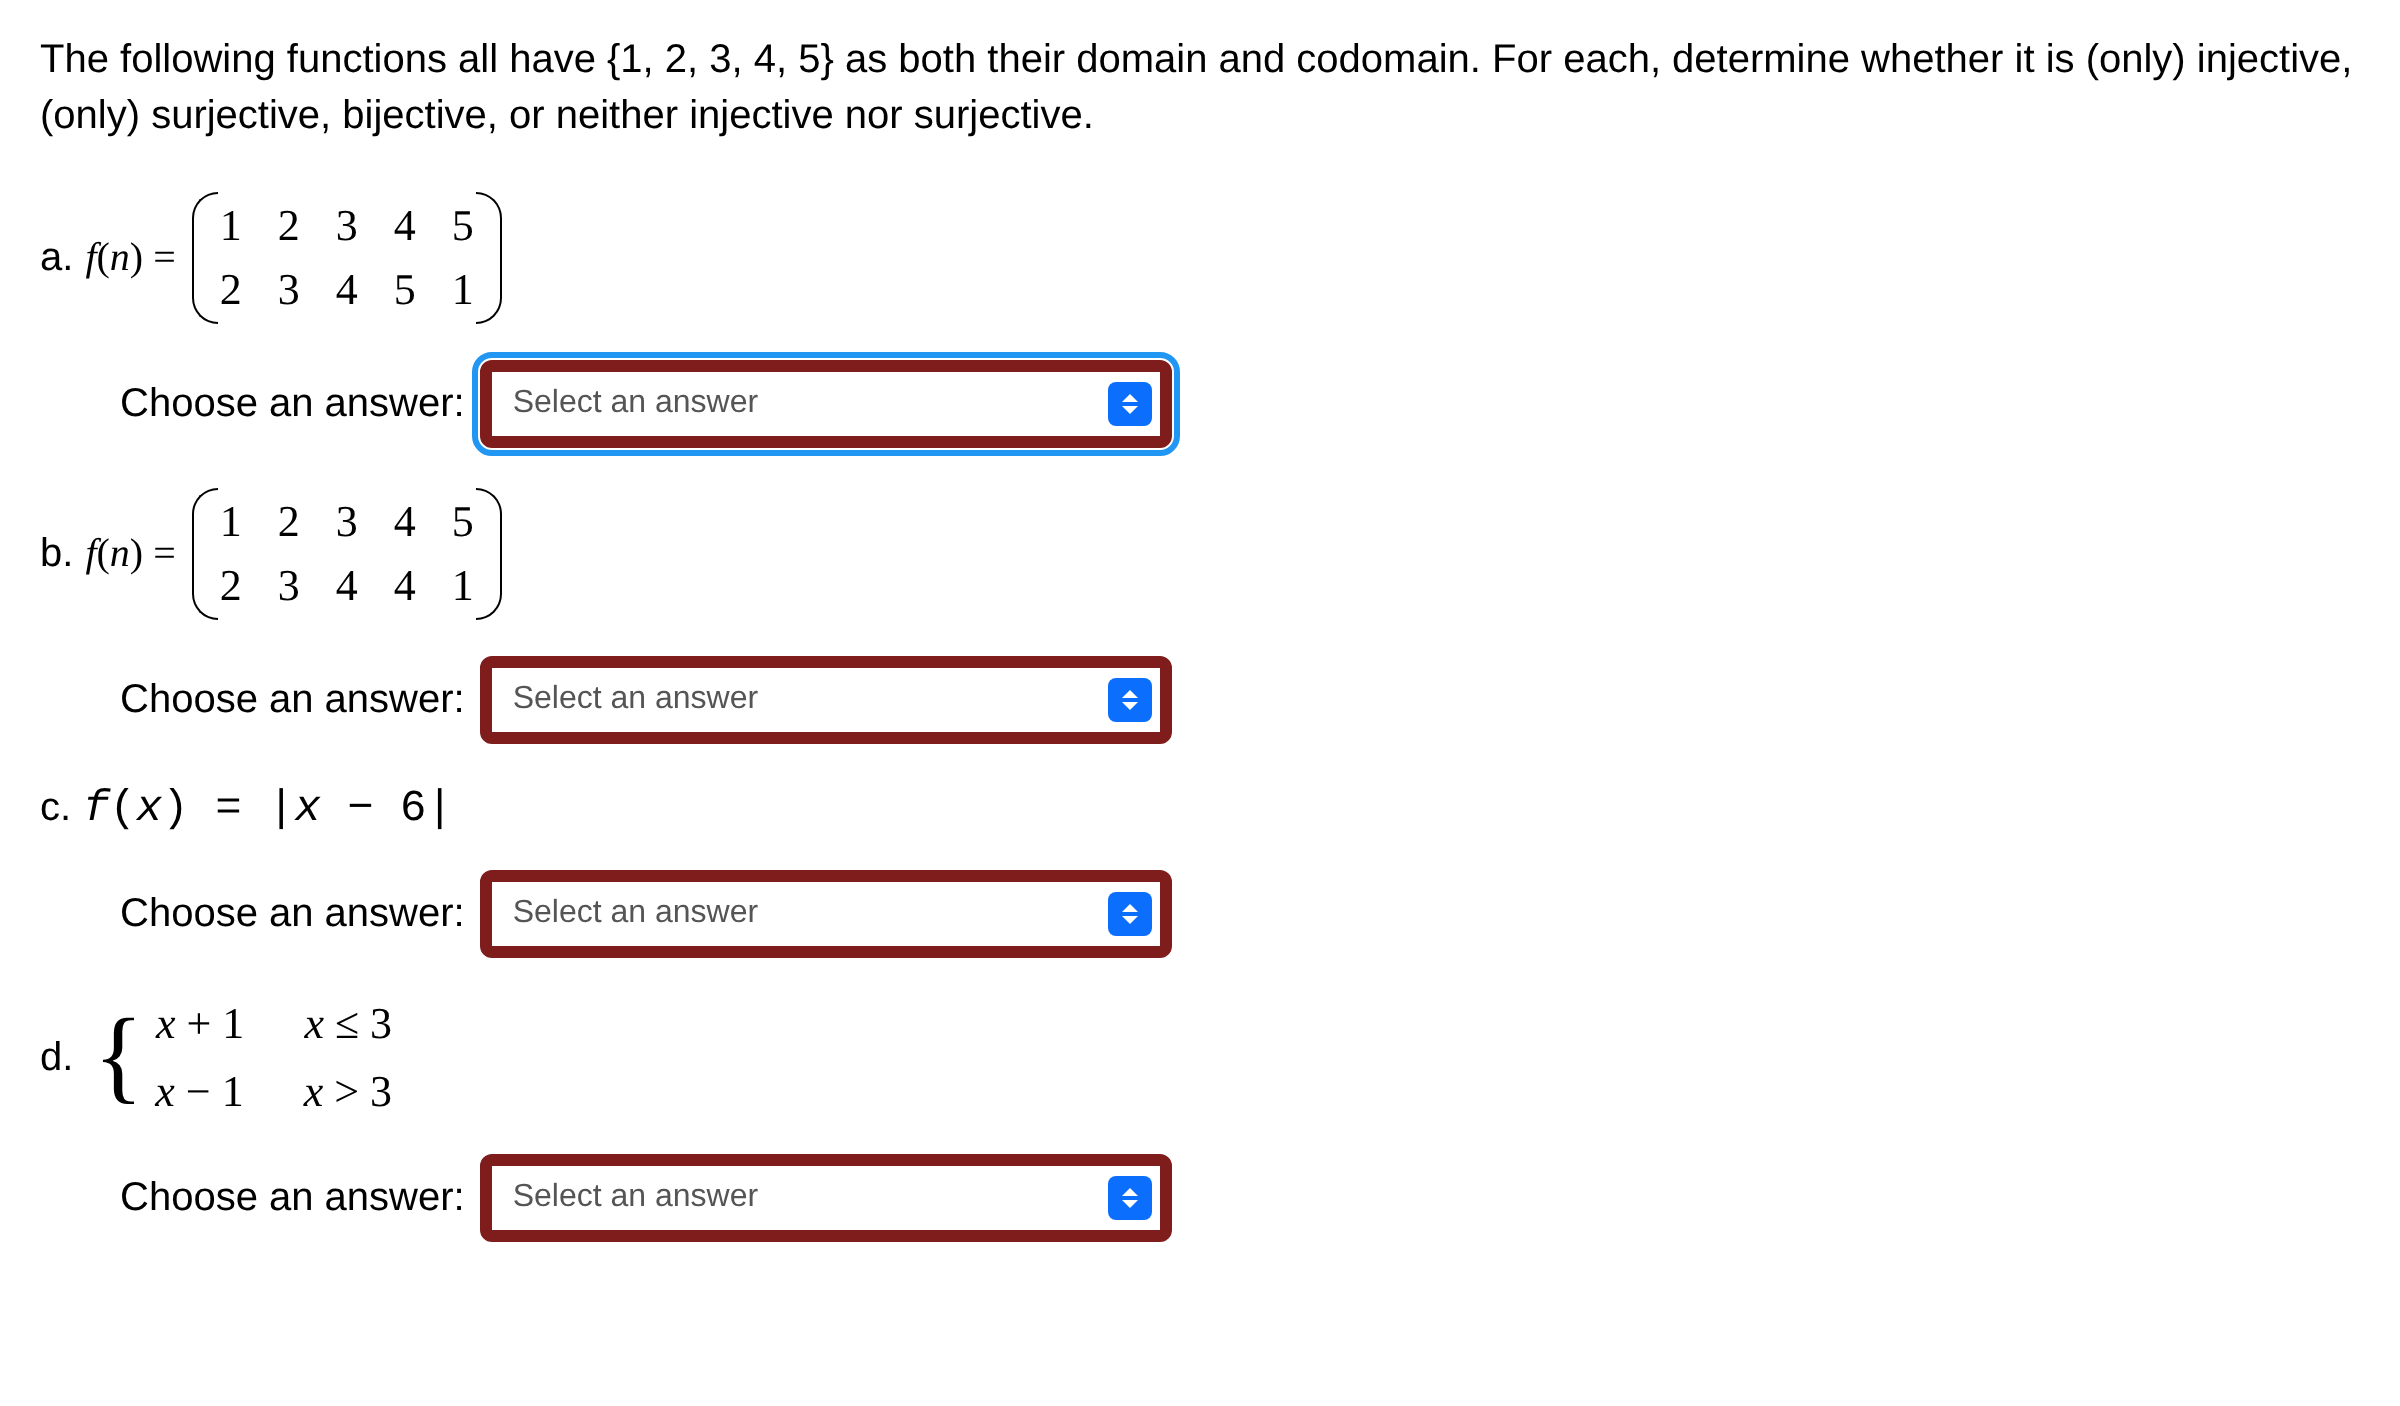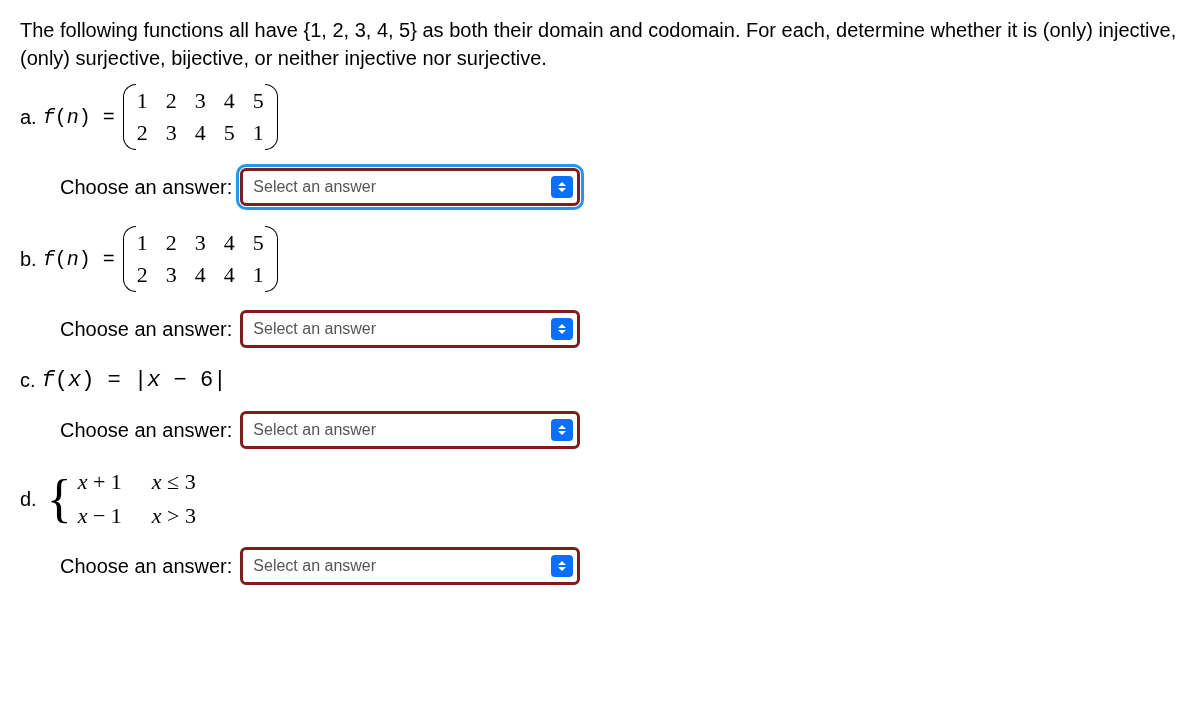--- a/index.html
+++ b/index.html
@@ -4,21 +4,21 @@
   <style>
     body {
       font-family: Verdana, Geneva, sans-serif;
       font-size: 20px;
       color: #000;
       margin: 0;
       padding: 16px 20px;
       background: #fff;
     }
     .intro {
-      margin-bottom: 12px;
+      margin-bottom: 24px;
       line-height: 1.4;
     }
     .part {
       margin-bottom: 12px;
     }
     .part-header {
       display: flex;
       align-items: center;
       margin-bottom: 18px;
     }
@@ -66,21 +66,21 @@
       align-items: center;
       margin-left: 40px;
       margin-bottom: 20px;
     }
     .answer-label {
       margin-right: 8px;
     }
     .select-wrap {
       display: inline-flex;
       align-items: center;
-      border: 3px solid #7f1d1d;
+      border: 6px solid #7f1d1d;
       border-radius: 6px;
       background: #fff;
       height: 32px;
       padding: 0 4px 0 10px;
       min-width: 320px;
       justify-content: space-between;
     }
     .select-wrap.focused {
       outline: 3px solid #2196f3;
       outline-offset: 1px;
@@ -126,31 +126,32 @@
     .brace {
       font-size: 52px;
       font-family: Georgia, serif;
       line-height: 0.8;
       margin-right: 6px;
     }
     .piece-rows {
       display: flex;
       flex-direction: column;
       gap: 8px;
+      align-items: flex-end;
     }
     .piece-row {
       display: flex;
       gap: 30px;
     }
     .piece-expr, .piece-cond {
       font-family: Georgia, 'Times New Roman', serif;
       font-size: 22px;
     }
     .fn-eq {
-      font-family: Liberation Mono, monospace;
+      font-family: Liberation Serif, serif;
     }
     .fn-eq .var { font-style: italic; }
   </style>
 </head>
 <body>
 
 <div class="intro">The following functions all have {1, 2, 3, 4, 5} as both their domain and codomain. For each, determine whether it is (only) injective, (only) surjective, bijective, or neither injective nor surjective.</div>
 
 <div class="part">
   <div class="part-header">

